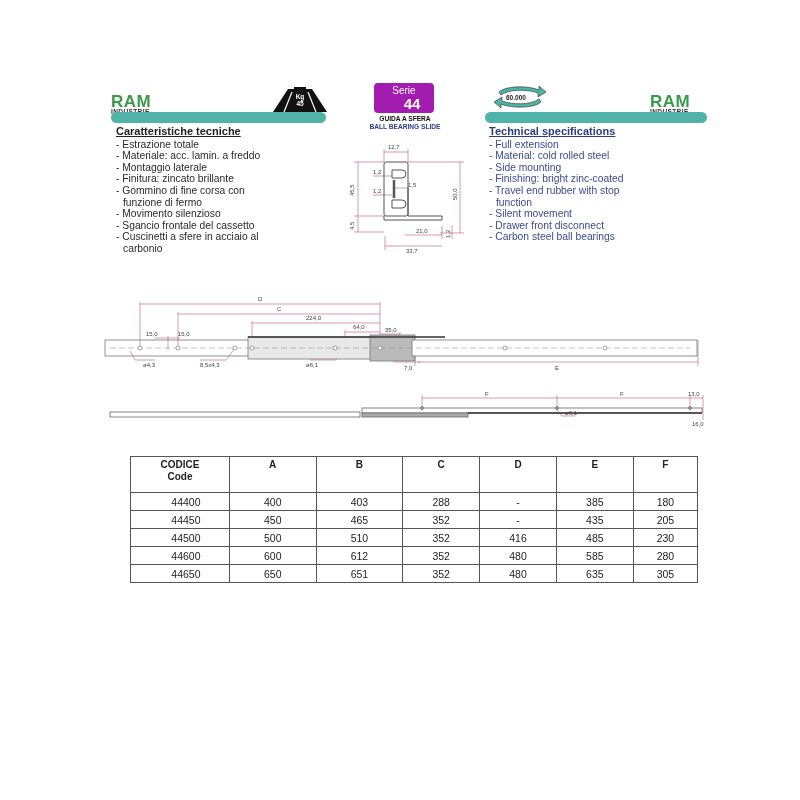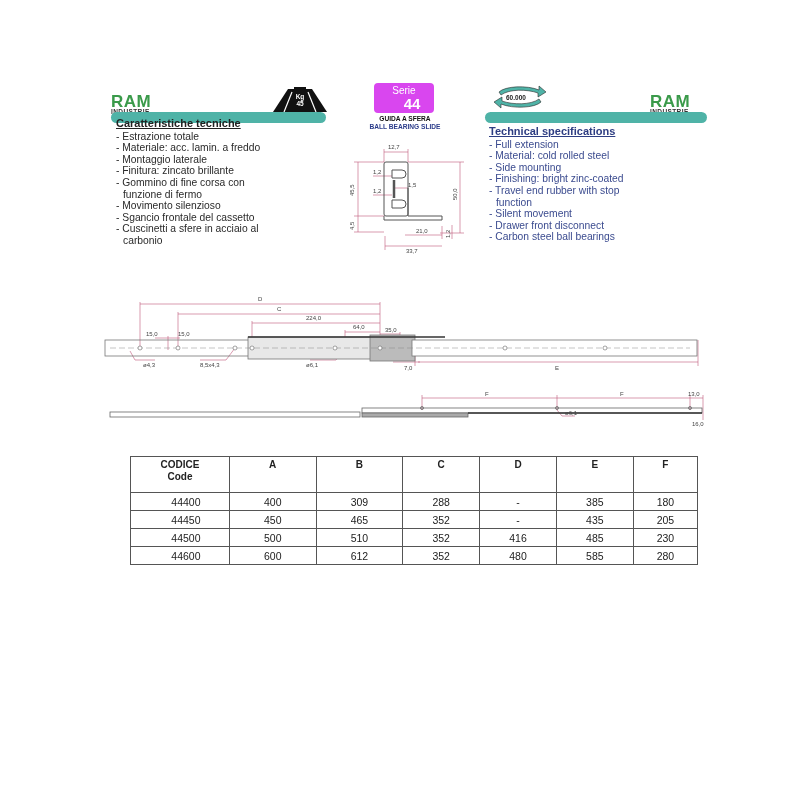--- a/index.html
+++ b/index.html
@@ -7,34 +7,34 @@
          font-family:"Liberation Sans", sans-serif; color:#333; }
   .abs { position:absolute; }
 
   
   .logo { position:absolute; line-height:1; }
   .logo .ram { font-family:"Liberation Sans", sans-serif; font-weight:bold; color:#3a9a4a; font-size:17px; letter-spacing:0.5px; display:block; }
   .logo .ind { font-family:"Liberation Sans", sans-serif; font-weight:bold; color:#333; font-size:6.5px; letter-spacing:0.4px; display:block; margin-top:-1px; }
 
   .teal-bar { position:absolute; height:11px; background:#4fb3a7; border-radius:6px; }
 
-  .serie-box { position:absolute; left:374px; top:83px; width:60px; height:30px; background:#d946ef; border-radius:4px; color:#fff; text-align:center; }
+  .serie-box { position:absolute; left:374px; top:83px; width:60px; height:30px; background:#a21caf; border-radius:4px; color:#fff; text-align:center; }
   .serie-box .s1 { font-size:10px; line-height:12px; display:block; margin-top:2px; }
   .serie-box .s2 { font-size:15px; font-weight:bold; line-height:14px; display:block;padding-left:16px; }
 
   .guida { position:absolute; left:346px; top:115px; width:118px; text-align:center; font-size:6.6px; font-weight:bold; line-height:8px; }
   .guida .it { color:#111; display:block; }
   .guida .en { color:#2b3c8a; display:block; }
 
   .spec { position:absolute; font-family:"Liberation Sans", sans-serif; font-size:10.3px; line-height:11.6px; }
   .spec .title { font-weight:bold; text-decoration:underline; font-size:11px; margin-bottom:1px; display:block; }
   .spec .item { display:block; white-space:nowrap; }
   .spec .item.bold { font-weight:normal; }
   .spec .cont { padding-left:7px; }
-  .spec.it { color:#2a2a2a; left:116px; top:118px; }
+  .spec.it { color:#2a2a2a; left:116px; top:126px; }
   .spec.it .title { color:#222; }
   .spec.en { color:#3b4b8f; left:489px; top:126px; }
   .spec.en .title { color:#2e3d82; }
 
   
   table.codes { position:absolute; left:130px; top:456px; width:568px; border-collapse:collapse; font-family:"Liberation Sans", sans-serif; }
   table.codes th, table.codes td { border:1px solid #555; text-align:center; font-size:10.5px; color:#222; padding:0; }
   table.codes th { height:33px; vertical-align:top; font-weight:bold; padding-top:2px; line-height:12px; font-size:10px; }
   table.codes td { height:17px; }
   table.codes td.code { font-weight:normal;padding-left:12px; }
@@ -246,21 +246,21 @@
       <th style="width:77px"><span>C</span></th>
       <th style="width:77px"><span>D</span></th>
       <th style="width:77px"><span>E</span></th>
       <th style="width:64px"><span>F</span></th>
     </tr>
   </thead>
   <tbody>
     <tr>
       <td class="code">44400</td>
       <td>400</td>
-      <td>309</td>
+      <td>403</td>
       <td>288</td>
       <td>-</td>
       <td>385</td>
       <td>180</td>
     </tr>
     <tr>
       <td class="code">44450</td>
       <td>450</td>
       <td>465</td>
       <td>352</td>
@@ -279,14 +279,23 @@
     </tr>
     <tr>
       <td class="code">44600</td>
       <td>600</td>
       <td>612</td>
       <td>352</td>
       <td>480</td>
       <td>585</td>
       <td>280</td>
     </tr>
+    <tr>
+      <td class="code">44650</td>
+      <td>650</td>
+      <td>651</td>
+      <td>352</td>
+      <td>480</td>
+      <td>635</td>
+      <td>305</td>
+    </tr>
   </tbody>
 </table>
 
 </body></html>

